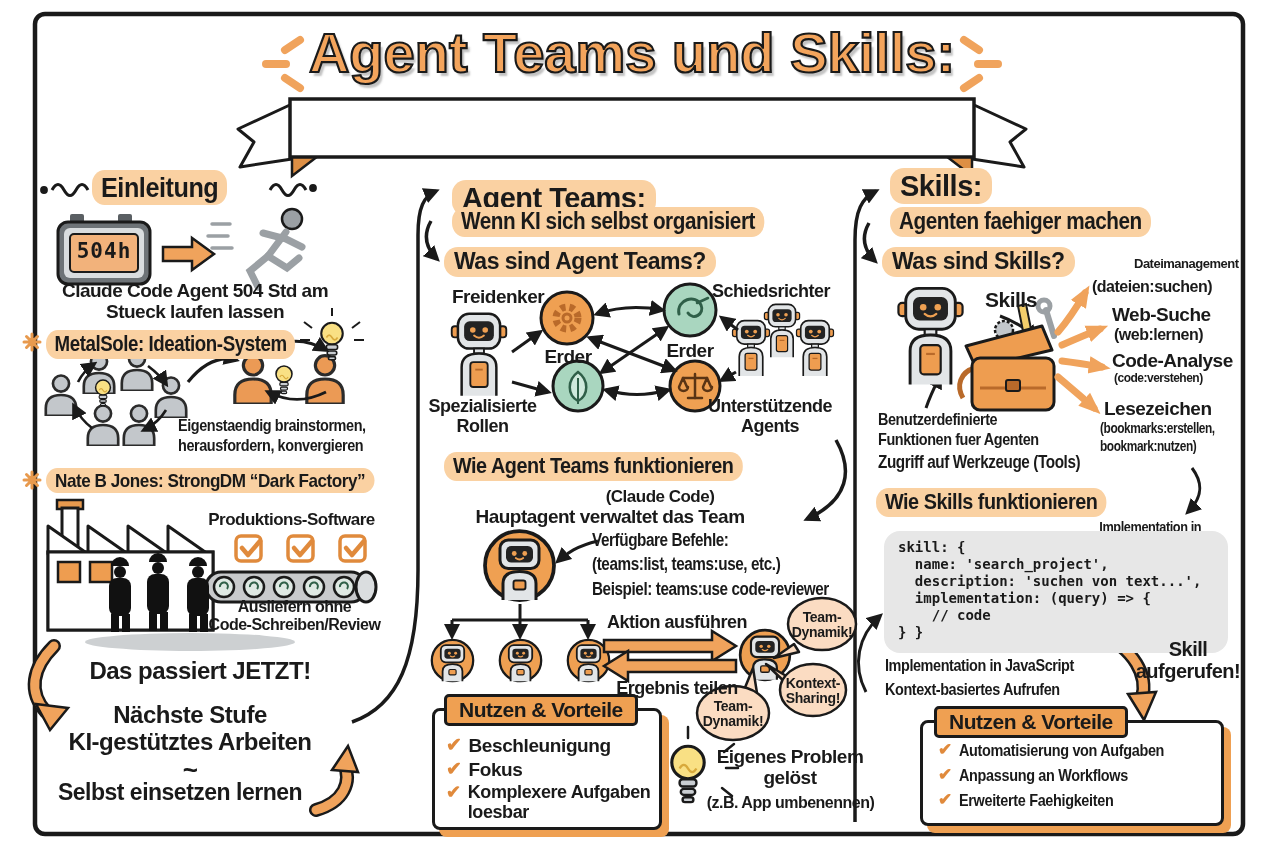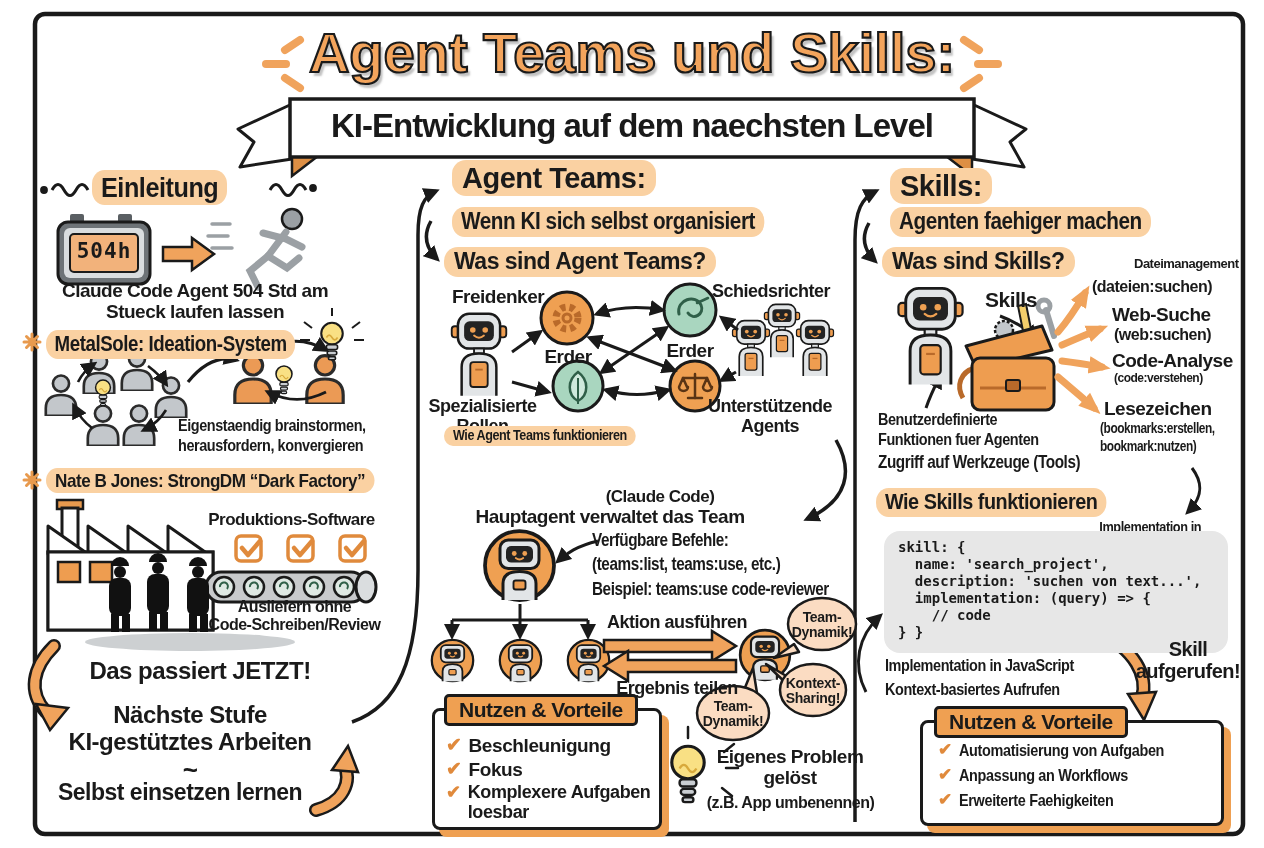--- a/index.html
+++ b/index.html
@@ -360,51 +360,50 @@
   </g>
 
   <g>
     <path d="M1096,630 C1136,650 1148,676 1142,698" stroke="#1a1a1a" stroke-width="14" fill="none" stroke-linecap="round"></path>
     <path d="M1096,630 C1136,650 1148,676 1142,698" stroke="#F0A35C" stroke-width="9" fill="none" stroke-linecap="round"></path>
     <polygon points="1128,694 1156,692 1144,720" fill="#F0A35C" stroke="#1a1a1a" stroke-width="2.5"></polygon>
   </g>
 </svg>
 
 <div class="t big-title c" style="left:270px;top:22px;width:724px;">Agent Teams und Skills:</div>
-<div class="t c" style="left:292px;top:108px;width:680px;font-size:33px;letter-spacing:-1px;">KI-Entwicklung auf dem naechsten Level</div>
 
 <div class="t" style="left:92px;top:170px;font-size:28px;"><span class="hl sx9">Einleitung</span></div>
 <div class="t mono c" style="left:70px;top:240px;width:68px;font-size:21px;letter-spacing:1px;">504h</div>
 <div class="t pre c" style="left:30px;top:280px;width:330px;font-size:19px;">Claude Code Agent 504 Std am
 Stueck laufen lassen</div>
 <div class="t" style="left:46px;top:330px;font-size:22px;"><span class="hl sx85">MetalSole: Ideation-System</span></div>
 <div class="t pre sx" style="left:178px;top:416px;font-size:17px;line-height:1.2;">Eigenstaendig brainstormen,
 herausfordern, konvergieren</div>
 <div class="t" style="left:46px;top:468px;font-size:19px;"><span class="hl sx9">Nate B Jones: StrongDM “Dark Factory”</span></div>
 <div class="t c" style="left:204px;top:510px;width:175px;font-size:17px;">Produktions-Software</div>
 <div class="t pre c" style="left:202px;top:598px;width:185px;font-size:16px;">Ausliefern ohne
 Code-Schreiben/Review</div>
 <div class="t c" style="left:75px;top:658px;width:250px;font-size:24px;">Das passiert JETZT!</div>
 <div class="t pre c" style="left:35px;top:702px;width:310px;font-size:24px;">Nächste Stufe
 KI-gestütztes Arbeiten</div>
 <div class="t c" style="left:35px;top:756px;width:310px;font-size:26px;">~</div>
 <div class="t c" style="left:30px;top:780px;width:300px;font-size:23px;">Selbst einsetzen lernen</div>
 
-<div class="t" style="left:452px;top:160px;font-size:29px;"><span class="hl">Agent Teams:</span></div>
+<div class="t" style="left:452px;top:180px;font-size:29px;"><span class="hl">Agent Teams:</span></div>
 <div class="t" style="left:452px;top:207px;font-size:23px;"><span class="hl sx9">Wenn KI sich selbst organisiert</span></div>
 <div class="t" style="left:444px;top:247px;font-size:23px;"><span class="hl">Was sind Agent Teams?</span></div>
 <div class="t" style="left:452px;top:286px;font-size:19px;">Freidenker</div>
 <div class="t" style="left:712px;top:281px;font-size:18px;">Schiedsrichter</div>
 <div class="t c" style="left:543px;top:346px;width:50px;font-size:19px;">Erder</div>
 <div class="t c" style="left:664px;top:340px;width:52px;font-size:19px;">Erder</div>
 <div class="t pre c" style="left:420px;top:396px;width:125px;font-size:18px;">Spezialisierte
 Rollen</div>
 <div class="t pre c" style="left:695px;top:396px;width:150px;font-size:18px;">Unterstützende
 Agents</div>
-<div class="t" style="left:444px;top:426px;font-size:14px;text-decoration:underline;"><span class="hl sx9">Wie Agent Teams funktionieren</span></div>
+<div class="t" style="left:444px;top:452px;font-size:22px;text-decoration:underline;"><span class="hl sx9">Wie Agent Teams funktionieren</span></div>
 <div class="t c" style="left:545px;top:487px;width:230px;font-size:17px;">(Claude Code)</div>
 <div class="t c" style="left:470px;top:506px;width:280px;font-size:19px;">Hauptagent verwaltet das Team</div>
 <div class="t pre sx" style="left:592px;top:528px;font-size:18px;line-height:1.35;">Verfügbare Befehle:
 (teams:list, teams:use, etc.)
 Beispiel: teams:use code-reviewer</div>
 <div class="t c" style="left:602px;top:612px;width:150px;font-size:18px;">Aktion ausführen</div>
 <div class="t c" style="left:602px;top:678px;width:150px;font-size:18px;">Ergebnis teilen</div>
 <div class="t pre c" style="left:788px;top:610px;width:68px;font-size:14px;line-height:1.1;letter-spacing:-0.3px;">Team-
 Dynamik!</div>
 <div class="t pre c" style="left:779px;top:676px;width:68px;font-size:14px;line-height:1.1;letter-spacing:-0.3px;">Kontext-
@@ -433,21 +432,21 @@
 <div class="t c" style="left:698px;top:794px;width:185px;font-size:16px;">(z.B. App umbenennen)</div>
 
 <div class="t" style="left:890px;top:168px;font-size:29px;"><span class="hl">Skills:</span></div>
 <div class="t" style="left:890px;top:207px;font-size:23px;"><span class="hl sx9">Agenten faehiger machen</span></div>
 <div class="t" style="left:882px;top:247px;font-size:23px;"><span class="hl">Was sind Skills?</span></div>
 <div class="t" style="left:985px;top:288px;font-size:21px;">Skills</div>
 
 <div class="t" style="left:1134px;top:257px;font-size:13px;">Dateimanagement</div>
 <div class="t" style="left:1092px;top:278px;font-size:16px;">(dateien:suchen)</div>
 <div class="t" style="left:1112px;top:304px;font-size:19px;">Web-Suche</div>
-<div class="t" style="left:1114px;top:326px;font-size:16px;">(web:suchen)</div>
+<div class="t" style="left:1114px;top:326px;font-size:16px;">(web:lernen)</div>
 <div class="t" style="left:1112px;top:350px;font-size:19px;">Code-Analyse</div>
 <div class="t" style="left:1114px;top:372px;font-size:12px;">(code:verstehen)</div>
 <div class="t" style="left:1104px;top:398px;font-size:19px;">Lesezeichen</div>
 <div class="t pre sx" style="left:1100px;top:420px;font-size:14px;line-height:1.25;">(bookmarks:erstellen,
 bookmark:nutzen)</div>
 
 <div class="t pre sx" style="left:878px;top:410px;font-size:17px;line-height:1.18;">Benutzerdefinierte
 Funktionen fuer Agenten</div>
 <div class="t sx" style="left:878px;top:452px;font-size:18px;">Zugriff auf Werkzeuge (Tools)</div>
 <div class="t" style="left:876px;top:488px;font-size:22px;"><span class="hl sx9">Wie Skills funktionieren</span></div>

